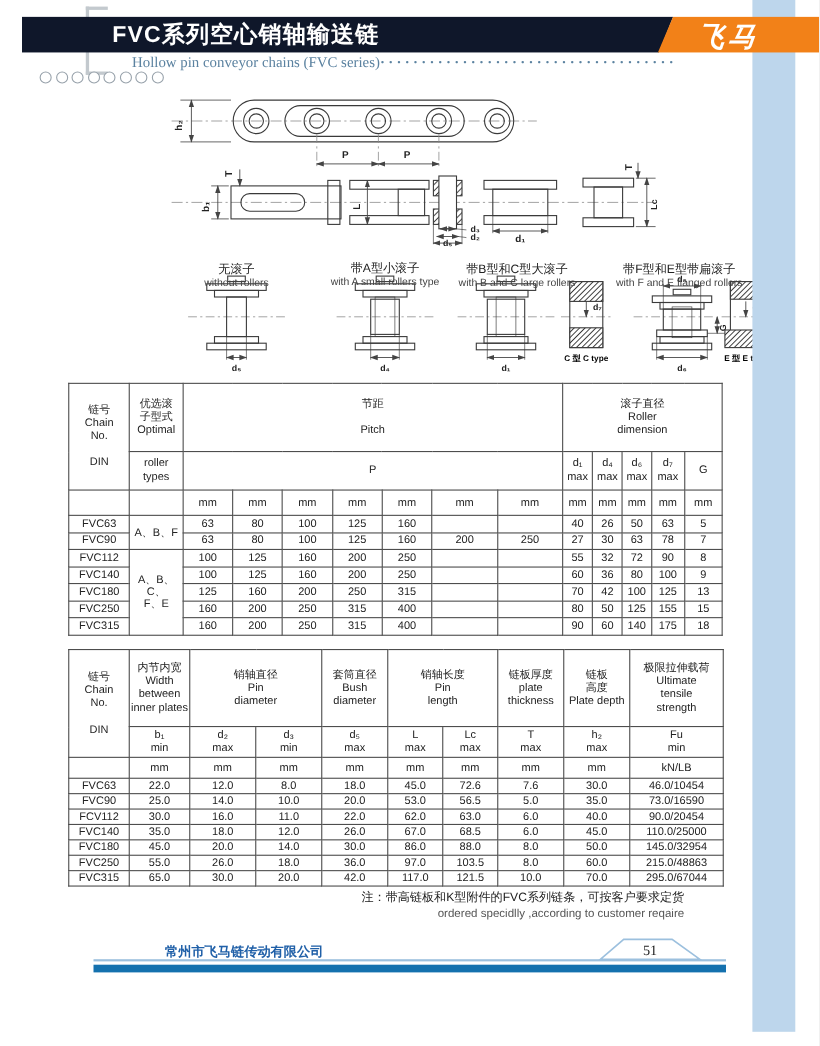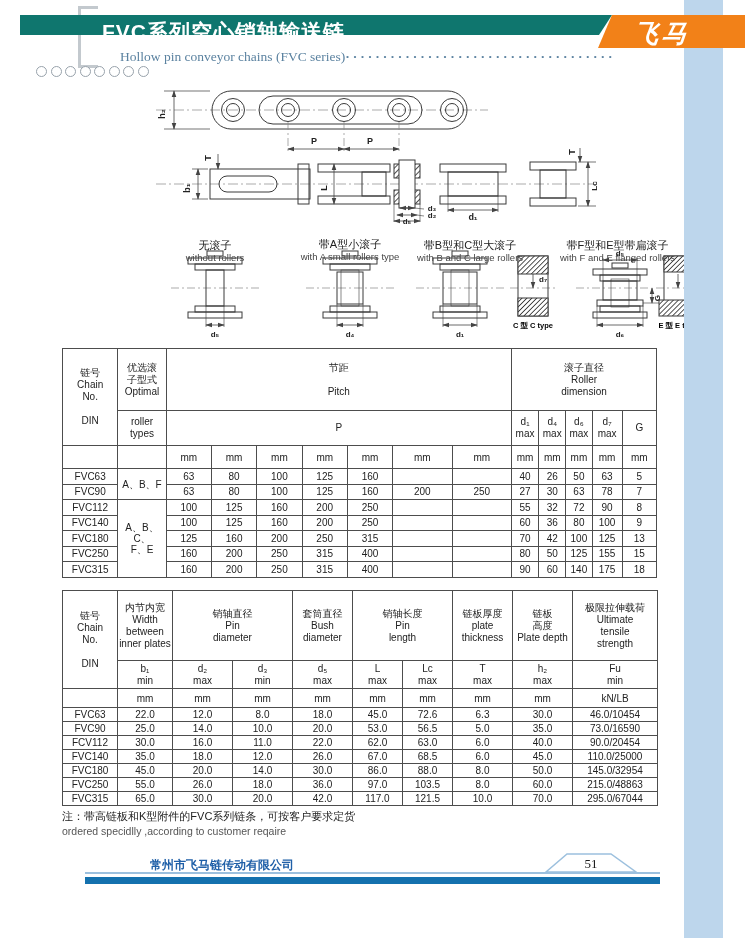--- a/index.html
+++ b/index.html
@@ -7,21 +7,21 @@
          font-family:"Liberation Sans",sans-serif;color:#222;}
   .abs{position:absolute;}
 
   
   .strip{left:684px;top:0;width:39px;height:938px;background:#bdd6ec;z-index:1;}
 
   
   .bracket-v{left:78px;top:6px;width:3px;height:62px;background:#c3c9ce;z-index:2;}
   .bracket-t{left:78px;top:6px;width:20px;height:3px;background:#c3c9ce;z-index:2;}
   .bracket-b{left:78px;top:65px;width:20px;height:3px;background:#c3c9ce;z-index:2;}
-  .banner{left:20px;top:15px;width:592px;height:20px;background:#0f766e;z-index:3;
+  .banner{left:20px;top:15px;width:592px;height:33px;background:#0f172a;z-index:3;
           clip-path:polygon(0 0,100% 0,calc(100% - 13px) 100%,0 100%);}
   .banner .title{position:absolute;left:82px;top:0;line-height:33px;font-size:21px;
           font-weight:bold;color:#fff;letter-spacing:1px;white-space:nowrap;}
   .logo-band{left:598px;top:15px;width:147px;height:33px;background:#f28118;z-index:4;
           clip-path:polygon(14px 0,100% 0,100% 100%,0 100%);}
   .logo-band .logo{position:absolute;left:36px;top:2px;font-family:"Liberation Serif",serif;
           font-size:25px;font-weight:bold;font-style:italic;color:#fff;transform:skewX(-6deg);
           letter-spacing:3px;}
   .subtitle{left:120px;top:49px;width:548px;height:17px;overflow:hidden;white-space:nowrap;
           font-family:"Liberation Serif",serif;font-size:13.5px;color:#5b82a0;}
@@ -45,21 +45,21 @@
         white-space:pre-line;font-weight:normal;color:#222;overflow:hidden;}
   .t1{left:62px;top:348px;width:595px;font-size:10px;}
   .t2{left:62px;top:590px;width:595px;font-size:10px;}
   thead th{line-height:12px;}
   .t1 .hrow1{height:62px;} .t1 .hrow2{height:35px;} .t1 .mmrow td{height:22px;}
   .t1 tbody tr{height:15.5px;line-height:11px;}
   .t2 .hrow1{height:70px;} .t2 .hrow2{height:28px;} .t2 .mmrow td{height:18px;}
   .t2 tbody tr{height:14px;line-height:11px;}
 
   
-  .notes{left:62px;top:809px;width:560px;z-index:2;}
+  .notes{left:62px;top:809px;width:560px;z-index:2;text-align:right;}
   .notes .cn{font-size:11px;color:#222;line-height:15px;}
   .notes .en{font-size:10.5px;color:#555;line-height:14px;}
 
   
   .companies{left:150px;top:857px;width:412px;display:flex;justify-content:space-between;z-index:2;}
   .companies .en{font-family:"Liberation Serif",serif;font-size:12px;color:#2060a8;}
   .companies .cn{font-family:"Liberation Serif",serif;font-size:12px;font-weight:bold;color:#2060a8;}
   .thinline{left:85px;top:872px;width:575px;height:2px;background:#9cc0de;z-index:2;}
   .thickbar{left:85px;top:877px;width:575px;height:7px;background:#1471ae;z-index:2;}
   .pagetrap{left:545px;top:853px;z-index:3;}
@@ -531,21 +531,21 @@
     </thead>
     <tbody>
         <tr>
           <td>FVC63</td>
           <td>22.0</td>
           <td>12.0</td>
           <td>8.0</td>
           <td>18.0</td>
           <td>45.0</td>
           <td>72.6</td>
-          <td>6.3</td>
+          <td>7.6</td>
           <td>30.0</td>
           <td>46.0/10454</td>
         </tr>
         <tr>
           <td>FVC90</td>
           <td>25.0</td>
           <td>14.0</td>
           <td>10.0</td>
           <td>20.0</td>
           <td>53.0</td>

